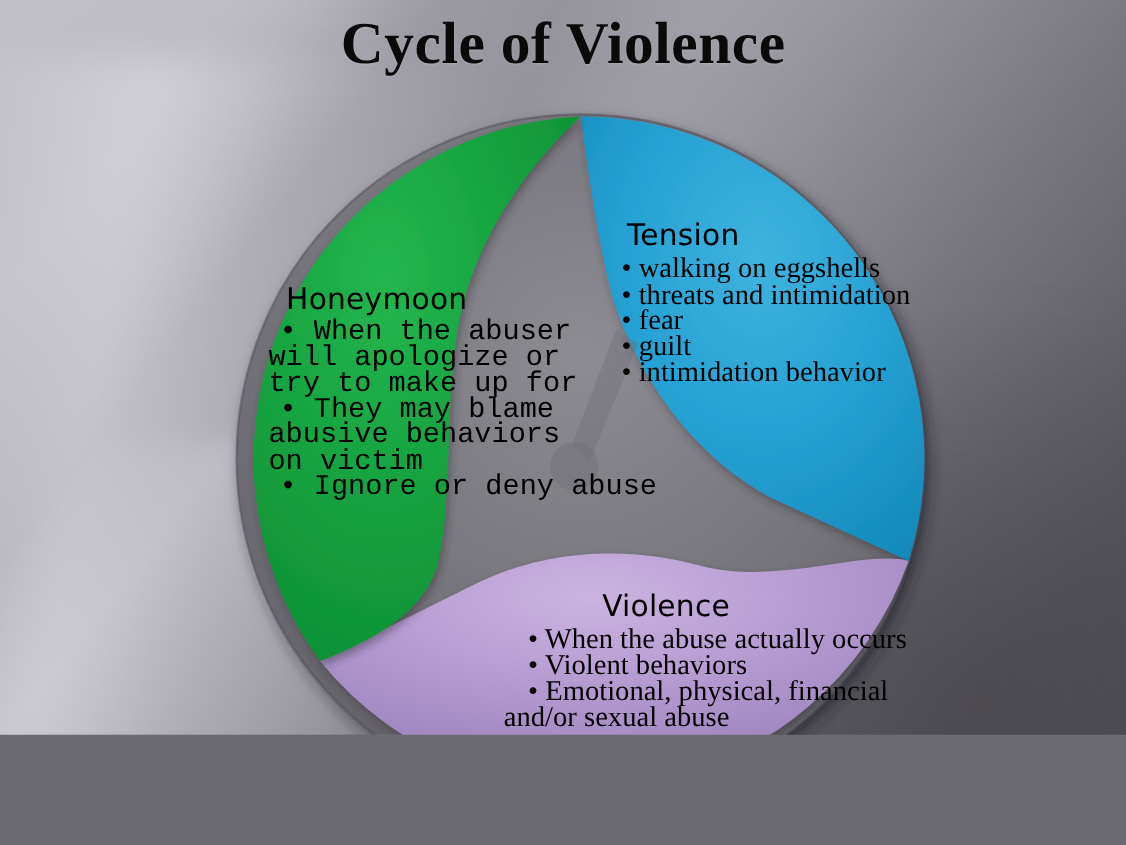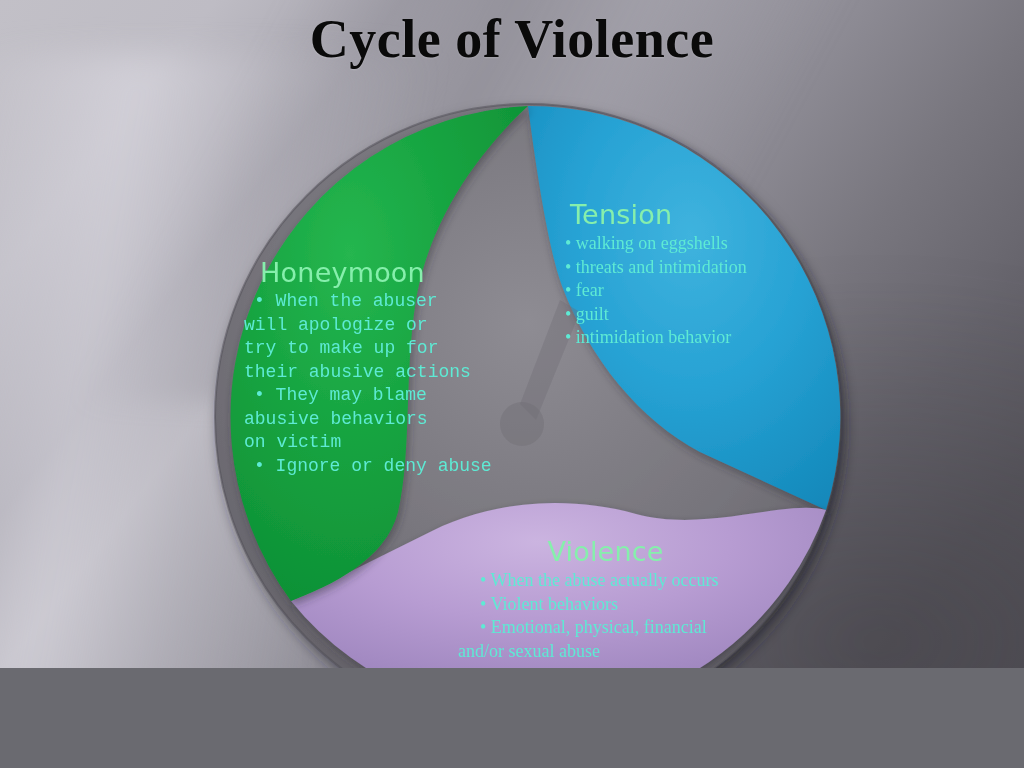--- a/index.html
+++ b/index.html
@@ -92,30 +92,30 @@
   }
   
   .blade-text {
     position: absolute;
     color: #111111;
   }
   .blade-head {
     font-family: "DejaVu Sans", sans-serif;
     font-weight: normal;
     font-size: 27px;
-    color: #86efac;
+    color: #000000;
     letter-spacing: 0.2px;
     margin-bottom: 2px;
     white-space: nowrap;
   }
   .blade-list {
     font-family: "Liberation Serif", serif;
-    font-size: 18px;
+    font-size: 26px;
     line-height: 23.5px;
-    color: #5eead4;
+    color: #000000;
   }
   .blade-list .li {
     white-space: nowrap;
   }
 
   
   #tension-text {
     left: 565px;
     top: 199px;
     width: 250px;
@@ -253,21 +253,20 @@
       </div>
     </div>
   </div>
 
   <div class="blade-text" id="honeymoon-text">
     <div class="blade-head">Honeymoon</div>
     <div class="blade-list">
       <div class="li indent">• When the abuser</div>
       <div class="li">will apologize or</div>
       <div class="li">try to make up for</div>
-      <div class="li">their abusive actions</div>
       <div class="li indent">• They may blame</div>
       <div class="li">abusive behaviors</div>
       <div class="li">on victim</div>
       <div class="li indent">• Ignore or deny abuse</div>
     </div>
   </div>
 
   <div class="blade-text" id="violence-text">
     <div class="blade-head">Violence</div>
     <div class="blade-list">

